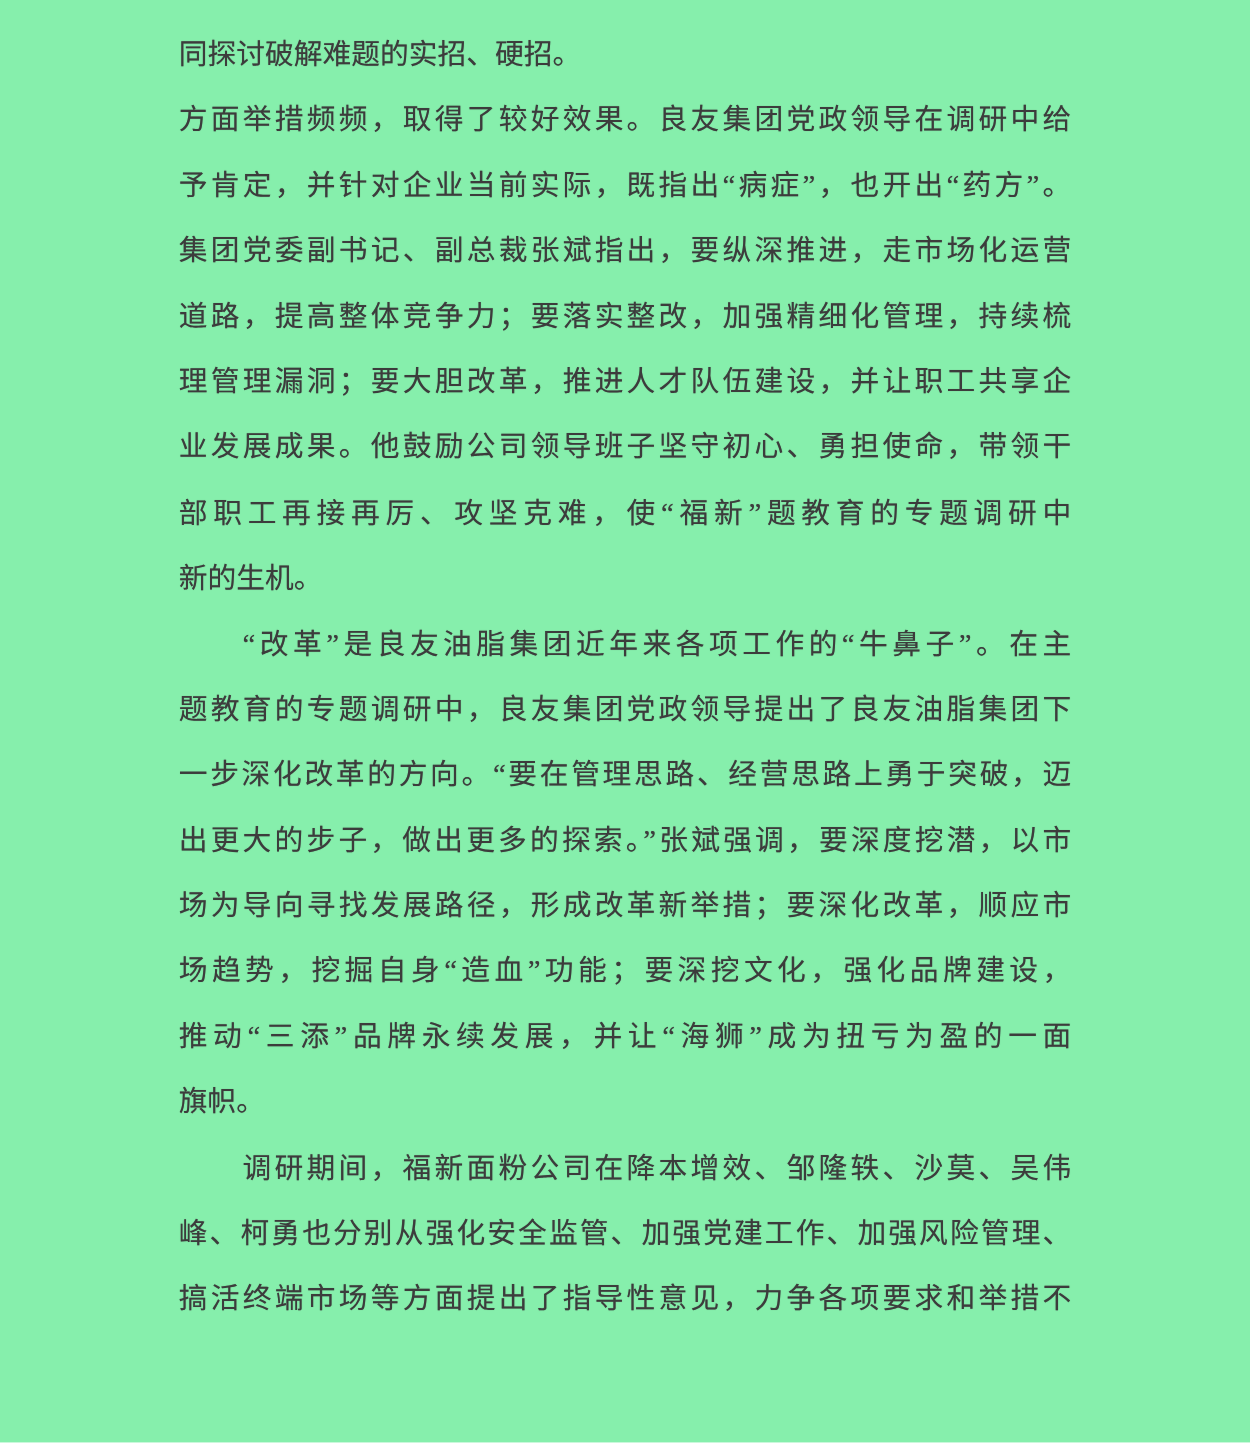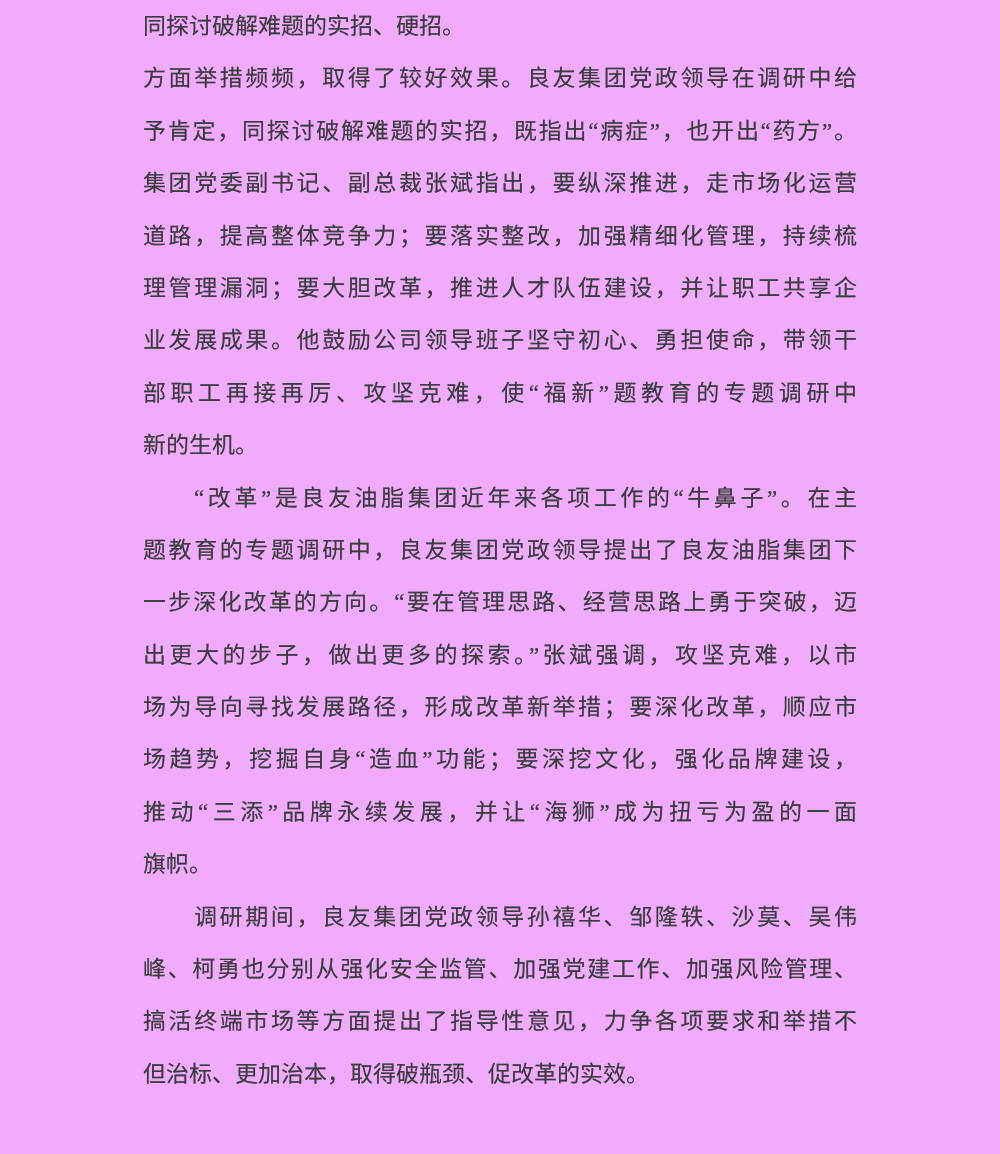--- a/index.html
+++ b/index.html
@@ -4,24 +4,24 @@
 <style>
   html, body {
     margin: 0;
     padding: 0;
     background: #ffffff;
   }
   .page {
     position: relative;
     width: 1000px;
     height: 1154px;
-    background: #f0abfc;
+    background: #86efac;
     overflow: hidden;
     box-sizing: border-box;
-    padding: 1px 143px 0 143px;
+    padding: 18px 143px 0 143px;
   }
   .textblock {
     width: 714px;
   }
   .line {
     font-family: "Liberation Serif", "DejaVu Serif", serif;
     font-size: 23px;
     color: #3c3c3c;
     height: 52.4px;
     line-height: 52.4px;
@@ -43,41 +43,40 @@
 
 <div class="page">
   <div class="textblock">
 
     <div class="paragraph">
       <div class="line para-end">同探讨破解难题的实招、硬招。</div>
     </div>
 
     <div class="paragraph">
       <div class="line">方面举措频频，取得了较好效果。良友集团党政领导在调研中给</div>
-      <div class="line">予肯定，同探讨破解难题的实招，既指出“病症”，也开出“药方”。</div>
+      <div class="line">予肯定，并针对企业当前实际，既指出“病症”，也开出“药方”。</div>
       <div class="line">集团党委副书记、副总裁张斌指出，要纵深推进，走市场化运营</div>
       <div class="line">道路，提高整体竞争力；要落实整改，加强精细化管理，持续梳</div>
       <div class="line">理管理漏洞；要大胆改革，推进人才队伍建设，并让职工共享企</div>
       <div class="line">业发展成果。他鼓励公司领导班子坚守初心、勇担使命，带领干</div>
       <div class="line">部职工再接再厉、攻坚克难，使“福新”题教育的专题调研中</div>
       <div class="line para-end">新的生机。</div>
     </div>
 
     <div class="paragraph">
       <div class="line para-start">“改革”是良友油脂集团近年来各项工作的“牛鼻子”。在主</div>
       <div class="line">题教育的专题调研中，良友集团党政领导提出了良友油脂集团下</div>
       <div class="line">一步深化改革的方向。“要在管理思路、经营思路上勇于突破，迈</div>
-      <div class="line">出更大的步子，做出更多的探索。”张斌强调，攻坚克难，以市</div>
+      <div class="line">出更大的步子，做出更多的探索。”张斌强调，要深度挖潜，以市</div>
       <div class="line">场为导向寻找发展路径，形成改革新举措；要深化改革，顺应市</div>
       <div class="line">场趋势，挖掘自身“造血”功能；要深挖文化，强化品牌建设，</div>
       <div class="line">推动“三添”品牌永续发展，并让“海狮”成为扭亏为盈的一面</div>
       <div class="line para-end">旗帜。</div>
     </div>
 
     <div class="paragraph">
-      <div class="line para-start">调研期间，良友集团党政领导孙禧华、邹隆轶、沙莫、吴伟</div>
+      <div class="line para-start">调研期间，福新面粉公司在降本增效、邹隆轶、沙莫、吴伟</div>
       <div class="line">峰、柯勇也分别从强化安全监管、加强党建工作、加强风险管理、</div>
       <div class="line">搞活终端市场等方面提出了指导性意见，力争各项要求和举措不</div>
-      <div class="line para-end">但治标、更加治本，取得破瓶颈、促改革的实效。</div>
     </div>
 
   </div>
 </div>
 
 </body></html>

